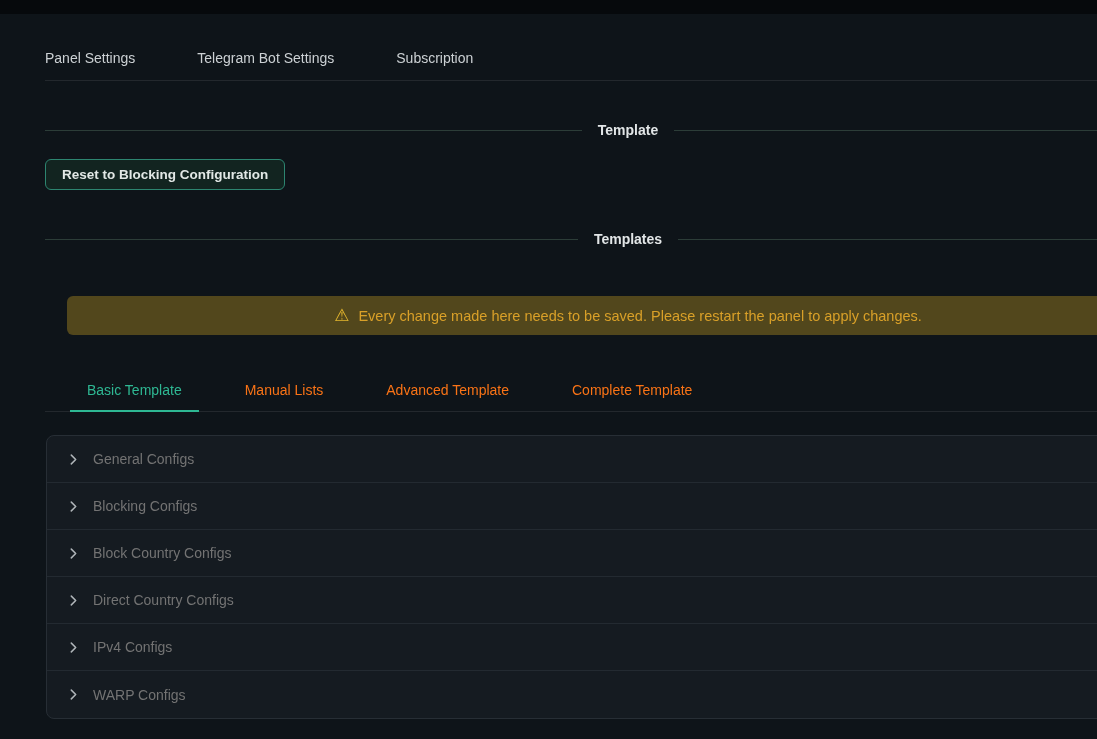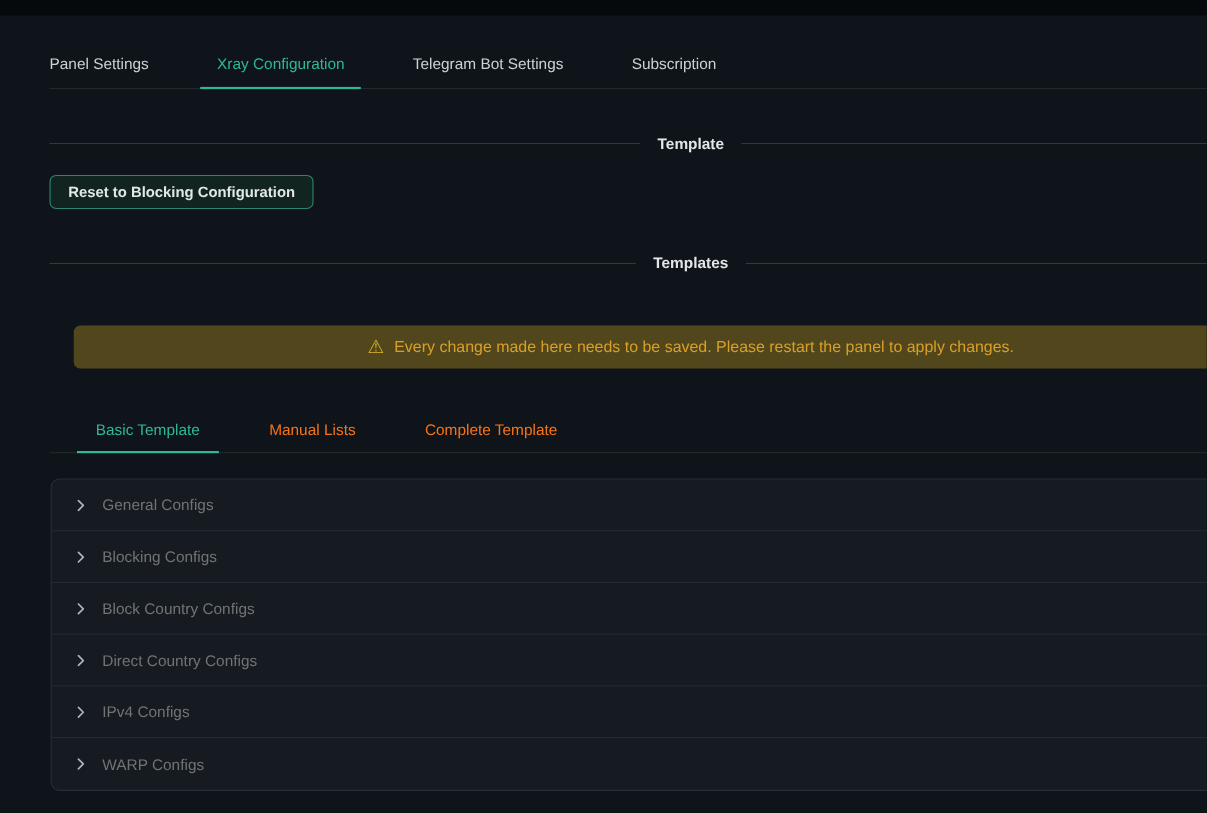--- a/index.html
+++ b/index.html
@@ -142,21 +142,20 @@
 </style>
 </head>
 <body>
 
 <div class="topbar"></div>
 
 <div class="page">
 
   <div class="main-tabs">
     <div class="tab">Panel Settings</div>
-    <div class="tab active">Xray Configuration</div>
     <div class="tab">Telegram Bot Settings</div>
     <div class="tab">Subscription</div>
   </div>
 
   <div class="divider">
     <span class="line"></span>
     <span class="divider-label">Template</span>
     <span class="line"></span>
   </div>
 
@@ -169,20 +168,21 @@
   </div>
 
   <div class="alert">
     <span class="alert-icon">⚠</span>
     <span class="alert-text">Every change made here needs to be saved. Please restart the panel to apply changes.</span>
   </div>
 
   <div class="sub-tabs">
     <div class="tab active">Basic Template</div>
     <div class="tab">Manual Lists</div>
+    <div class="tab">Advanced Template</div>
     <div class="tab">Complete Template</div>
   </div>
 
   <div class="collapse">
 
     <div class="collapse-row">
       <span class="chev">
         <svg width="11" height="11" viewBox="0 0 10 10">
             <path d="M3 1 L7 5 L3 9" stroke="currentColor" fill="none" stroke-width="1.4" stroke-linecap="round" stroke-linejoin="round"></path>
           </svg>

